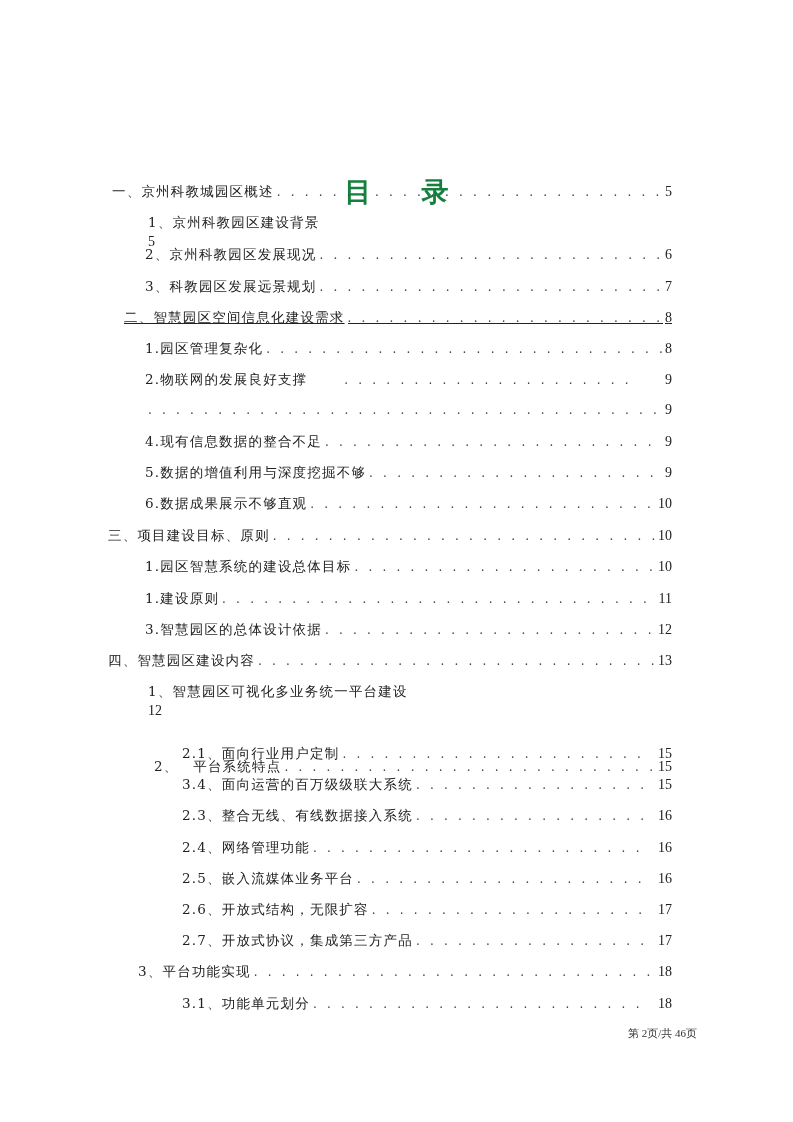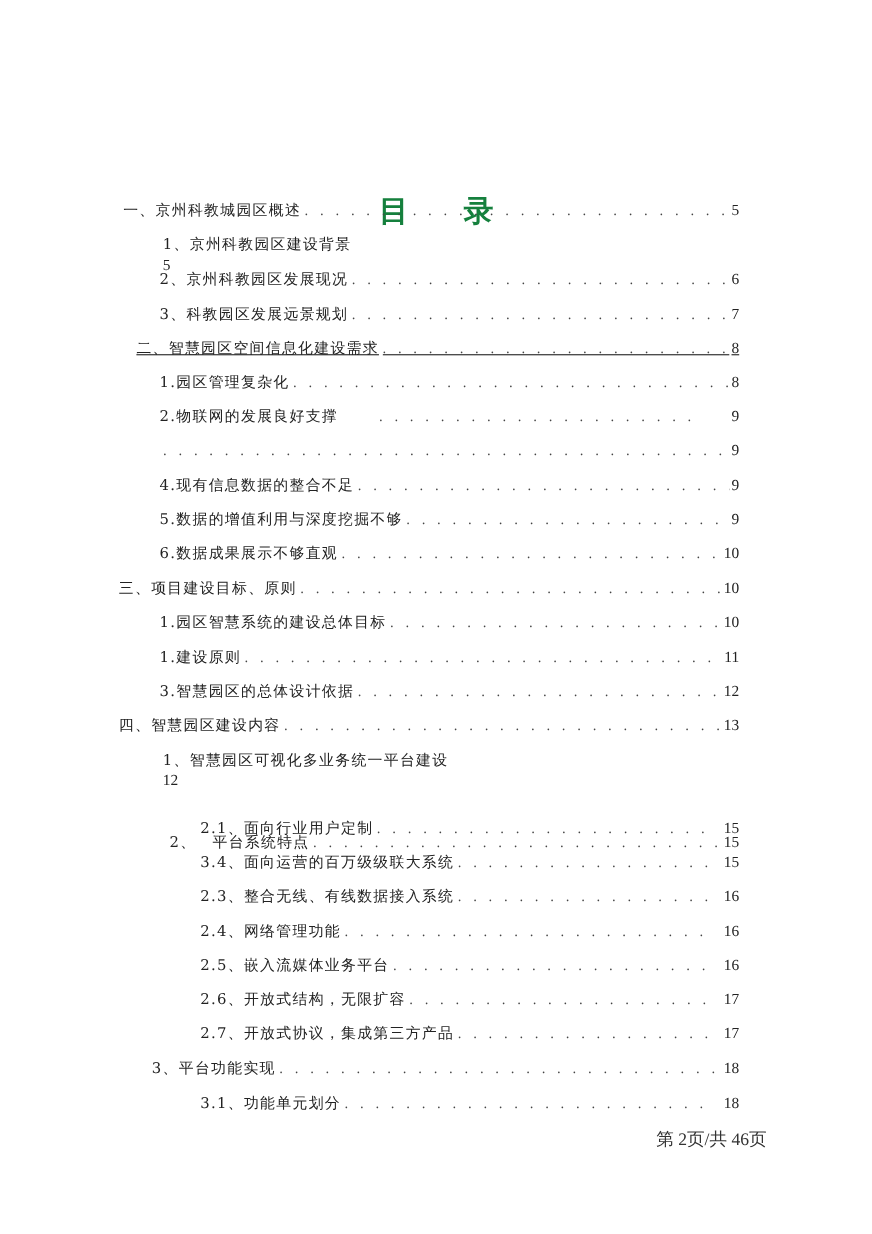--- a/index.html
+++ b/index.html
@@ -13,21 +13,21 @@
   .toc { position: absolute; top: 0; left: 0; width: 793px; }
   .row { position: absolute; height: 20px; display: flex; align-items: baseline;
          font-size: 13.5px; line-height: 20px; white-space: nowrap; right: 121px; }
   .row .label { flex: 0 0 auto; letter-spacing: 1.2px; }
   .row .dots { flex: 1 1 auto; overflow: hidden; color: #444; margin: 0 2px 0 3px;
                letter-spacing: 3.2px; font-size: 12px; }
   .row .dots::before { content: ". . . . . . . . . . . . . . . . . . . . . . . . . . . . . . . . . . . . . . . . . . . . . . . . . . . . . . . . . . . . . . . . . . . . . . . . . . . . . . . . . . . . . . . . . . . . . . . . . . . . . . . . . . . . . . . . . . . . ."; }
   .row .page { flex: 0 0 auto; font-family: "Liberation Serif", "DejaVu Serif", serif; font-size: 14px; }
   .row.l3 .page { margin-left: 6px; }
   .footer { position: absolute; top: 1026px; right: 96px;
-            font-family: "Liberation Serif", "DejaVu Serif", serif; font-size: 16px; color: #333; }
+            font-family: "Liberation Serif", "DejaVu Serif", serif; font-size: 11px; color: #333; }
 </style>
 </head>
 <body>
 
 <div class="title">
   <span>目</span><span class="gap"></span><span>录</span>
 </div>
 
 <div class="toc">
   <div class="row l1" style="top:181px; left:112px;">

